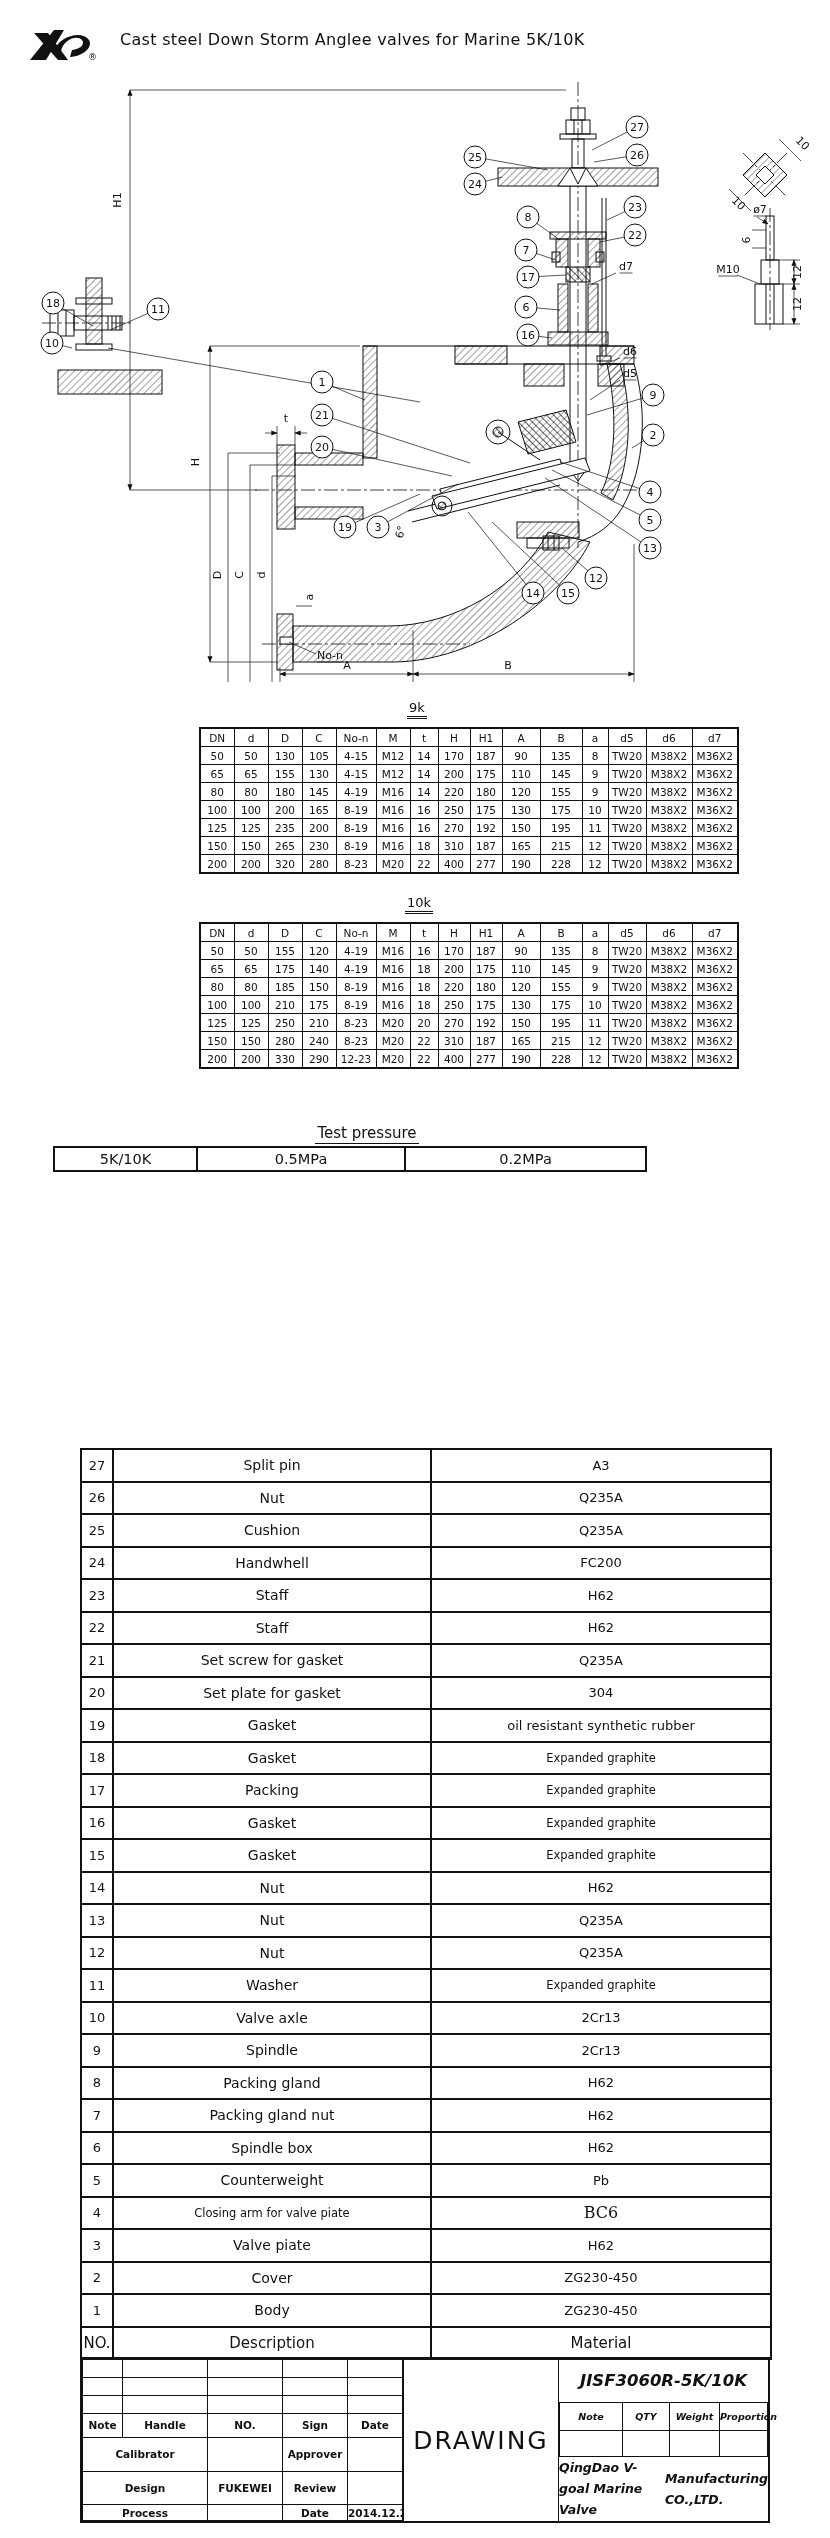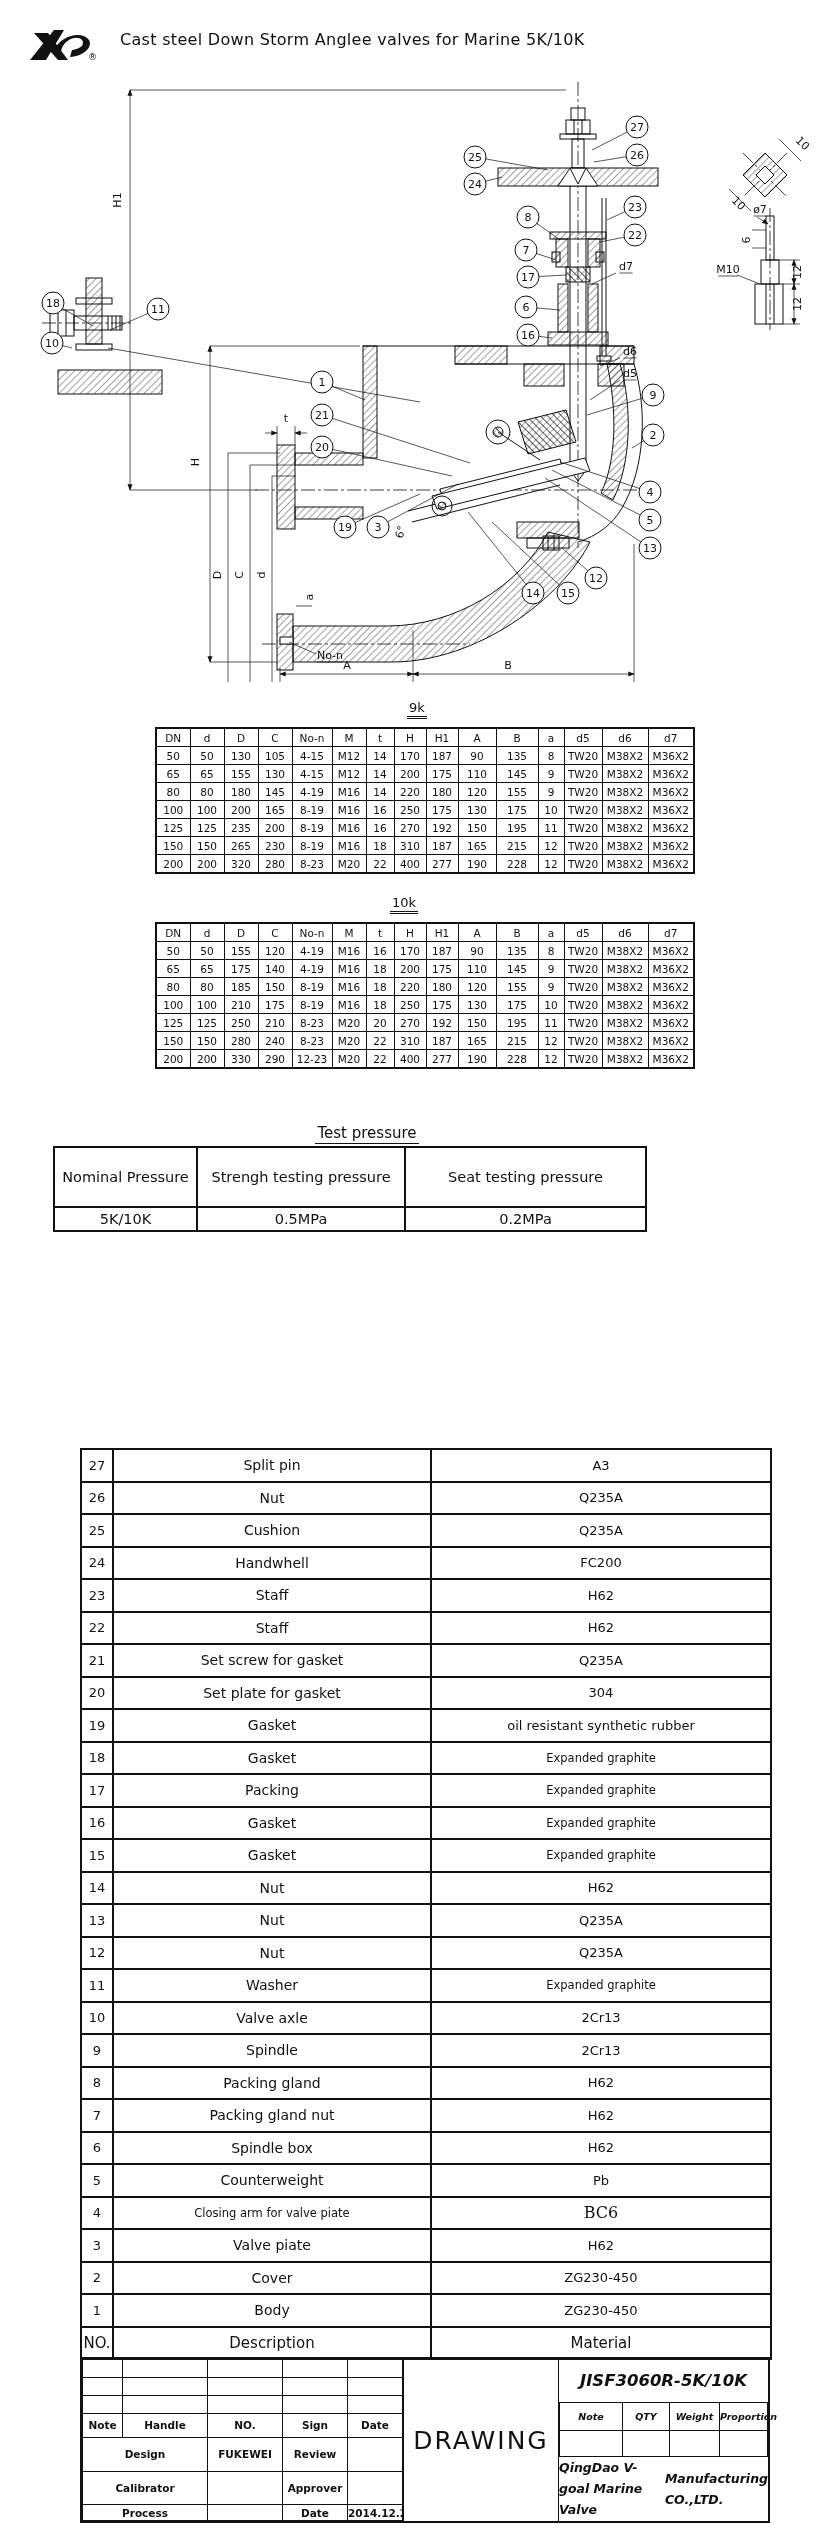--- a/index.html
+++ b/index.html
@@ -13,21 +13,21 @@
   
   #drawing{position:absolute;left:0;top:70px;width:830px;height:630px;}
   #drawing line,#drawing rect,#drawing path,#drawing polygon,#drawing polyline,#drawing circle{
       stroke:#111;stroke-width:1;fill:none;}
   #drawing .cl{stroke-dasharray:14 3 3 3;stroke-width:.8;}
   #drawing .thin{stroke-width:.7;}
   #drawing text{fill:#111;stroke:none;font-family:"DejaVu Sans",sans-serif;font-size:11px;}
   
   .tbl-title{position:absolute;text-align:center;font-size:13px;}
   .tbl-title span{display:inline-block;border-bottom:3px double #111;padding:0 2px 1px 2px;}
-  table.dim{position:absolute;border-collapse:collapse;table-layout:fixed;}
+  table.dim{position:absolute;border-collapse:collapse;table-layout:fixed;margin-left:44px;}
   table.dim td{border:1px solid #111;height:17px;padding:0;text-align:center;
                font-size:10.5px;white-space:nowrap;overflow:hidden;}
   table.dim{border:2px solid #111;}
   
   table.tp{position:absolute;border-collapse:collapse;table-layout:fixed;}
   table.tp td{border:2px solid #111;text-align:center;font-size:14.5px;padding:0;}
   
   table.parts{position:absolute;border-collapse:collapse;table-layout:fixed;border:2px solid #111;}
   table.parts td{border:2px solid #111;height:30.5px;text-align:center;font-size:14px;padding:0;
                  white-space:nowrap;overflow:hidden;}
@@ -493,21 +493,21 @@
           <td>190</td>
           <td>228</td>
           <td>12</td>
           <td>TW20</td>
           <td>M38X2</td>
           <td>M36X2</td>
         </tr>
       </tbody>
     </table>
 
-  <div class="tbl-title" style="left:142px;top:895px;width:524px;">
+  <div class="tbl-title" style="left:157px;top:895px;width:524px;">
     <span>10k</span>
   </div>
   <table class="dim" style="left:155px;top:922px;">
     <colgroup>
         <col width="34">
         <col width="34">
         <col width="34">
         <col width="34">
         <col width="40">
     <col width="34">
@@ -664,25 +664,20 @@
   <div class="tbl-title" style="left:71px;top:1124px;width:592px;font-size:15px;">
     <span style="border-bottom:1.5px solid #111;">Test pressure</span>
   </div>
   <table class="tp" id="tpTable" style="left:53px;top:1146px;">
     <colgroup>
         <col width="143">
         <col width="208">
         <col width="241">
       </colgroup>
   <tbody>
-        <tr style="height: 60px;">
-          <td>Nominal Pressure</td>
-          <td>Strengh testing pressure</td>
-          <td>Seat testing pressure</td>
-        </tr>
         <tr style="height: 24px;">
           <td>5K/10K</td>
           <td>0.5MPa</td>
           <td>0.2MPa</td>
         </tr>
       </tbody>
     </table>
 
   <table class="parts" id="partsTable" style="left:80px;top:1448px;">
     <colgroup>
@@ -866,29 +861,29 @@
             <td></td>
           </tr>
           <tr style="height: 22px;">
             <td>Note</td>
             <td>Handle</td>
             <td>NO.</td>
             <td>Sign</td>
             <td>Date</td>
           </tr>
           <tr style="height: 30px;">
+            <td colspan="2">Calibrator</td>
+            <td></td>
+            <td>Approver</td>
+            <td></td>
+          </tr>
+          <tr style="height: 30px;">
             <td colspan="2">Design</td>
             <td>FUKEWEI</td>
             <td>Review</td>
-            <td></td>
-          </tr>
-          <tr style="height: 30px;">
-            <td colspan="2">Calibrator</td>
-            <td></td>
-            <td>Approver</td>
             <td></td>
           </tr>
           <tr style="height: 14px;">
             <td colspan="2">Process</td>
             <td></td>
             <td>Date</td>
             <td>2014.12.29</td>
           </tr>
         </tbody>
       </table>

